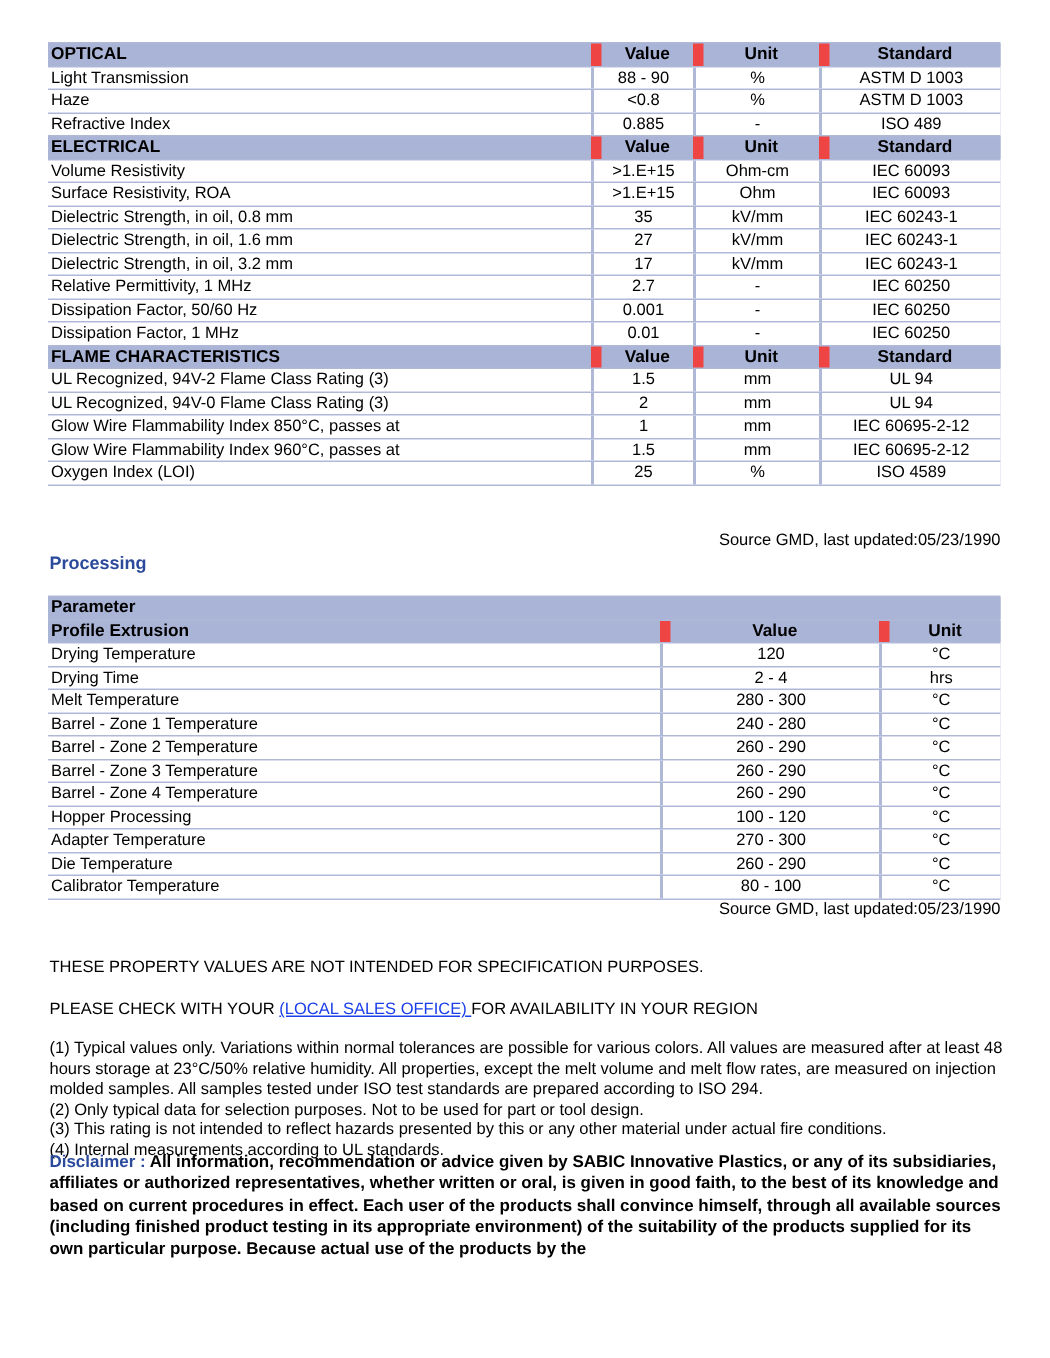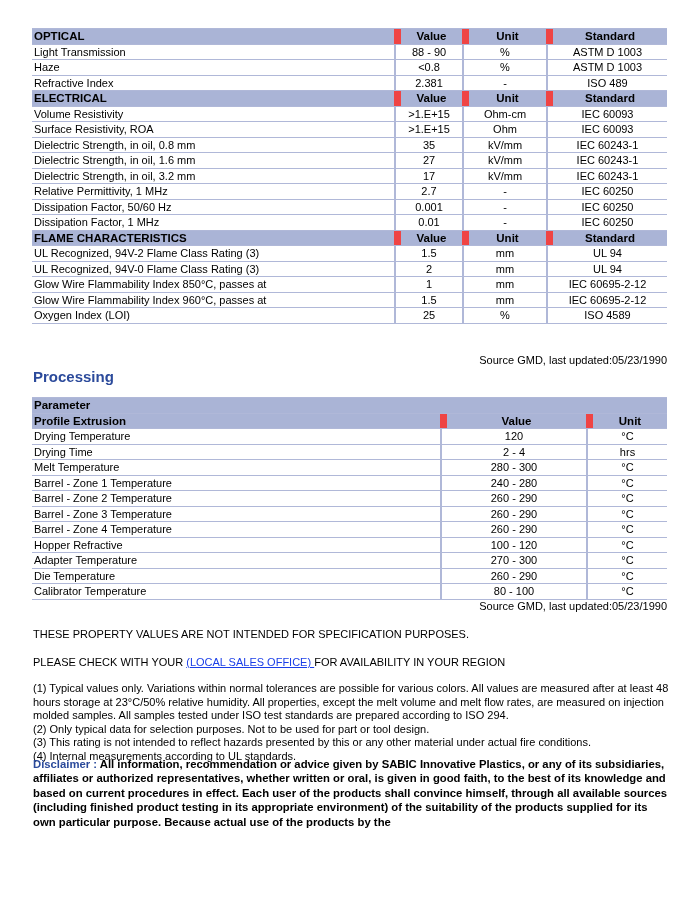--- a/index.html
+++ b/index.html
@@ -10,22 +10,22 @@
   .ptable td { height: 14.5px; line-height: 14.5px; padding: 0 2px; background: #fff; white-space: nowrap; }
   .ptable tr.hdr td { background: #aab4d6; font-weight: bold; font-size: 11.5px; }
   .ptable td.c { text-align: center; border-left: 2px solid #b0b8d8; }
   .ptable tr.hdr td.c { border-left: 7px solid #ef4444; }
   #props { top: 28px; }
   #props col.n { width: 362px; } #props col.v { width: 68px; } #props col.u { width: 84px; } #props col.s { width: 121px; }
   #proc { top: 397px; }
   #proc col.n { width: 408px; } #proc col.v { width: 146px; } #proc col.u { width: 81px; }
   .source { position: absolute; right: 33px; font-size: 11px; }
   #src1 { top: 354px; } #src2 { top: 600px; }
-  .section-title { position: absolute; left: 33px; top: 368px; color: #2b4a9b; font-weight: bold; font-size: 15px; }
-  .para { position: absolute; left: 33px; width: 640px; font-size: 11px; line-height: 14px; }
+  .section-title { position: absolute; left: 33px; top: 368px; color: #2b4a9b; font-weight: bold; font-size: 12px; }
+  .para { position: absolute; left: 33px; width: 640px; font-size: 11px; line-height: 14px; margin-top: 11px; }
   #p1 { top: 627px; } #p2 { top: 655px; }
   a.link { color: #1a3ee8; text-decoration: underline; }
   #notes { top: 682px; line-height: 13.5px; }
   #notes div { margin: 0; }
   #disc { top: 757px; width: 636px; font-weight: bold; line-height: 14.4px; font-size: 11.3px; }
   #disc .dl { color: #2b4a9b; }
 </style>
 </head>
 <body>
 
@@ -50,21 +50,21 @@
         <td class="c">ASTM D 1003</td>
       </tr>
       <tr>
         <td>Haze</td>
         <td class="c">&lt;0.8</td>
         <td class="c">%</td>
         <td class="c">ASTM D 1003</td>
       </tr>
       <tr>
         <td>Refractive Index</td>
-        <td class="c">2.381</td>
+        <td class="c">0.885</td>
         <td class="c">-</td>
         <td class="c">ISO 489</td>
       </tr>
       <tr class="hdr">
         <td>ELECTRICAL</td>
         <td class="c">Value</td>
         <td class="c">Unit</td>
         <td class="c">Standard</td>
       </tr>
       <tr>
@@ -201,21 +201,21 @@
         <td>Barrel - Zone 3 Temperature</td>
         <td class="c">260 - 290</td>
         <td class="c">°C</td>
       </tr>
       <tr>
         <td>Barrel - Zone 4 Temperature</td>
         <td class="c">260 - 290</td>
         <td class="c">°C</td>
       </tr>
       <tr>
-        <td>Hopper Refractive</td>
+        <td>Hopper Processing</td>
         <td class="c">100 - 120</td>
         <td class="c">°C</td>
       </tr>
       <tr>
         <td>Adapter Temperature</td>
         <td class="c">270 - 300</td>
         <td class="c">°C</td>
       </tr>
       <tr>
         <td>Die Temperature</td>

